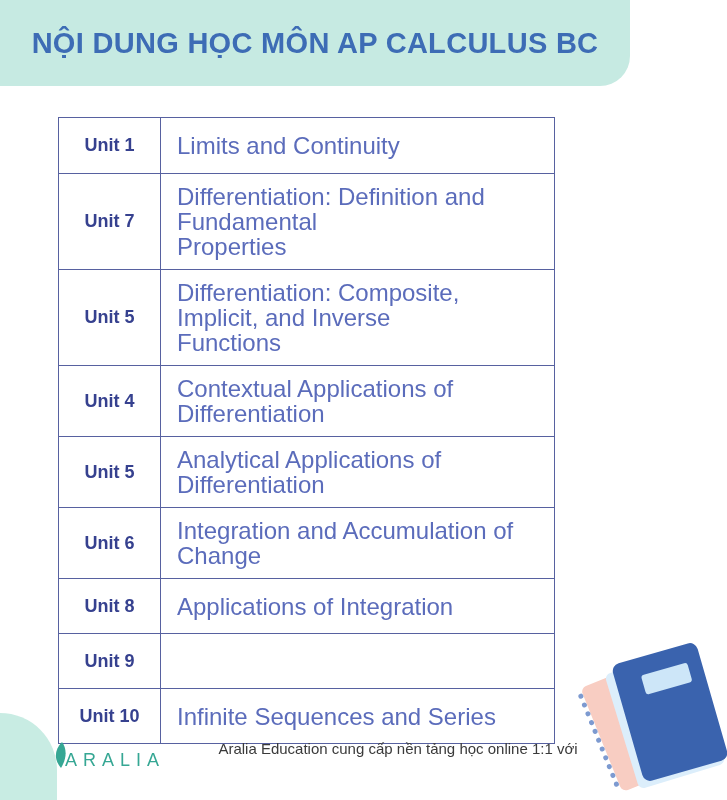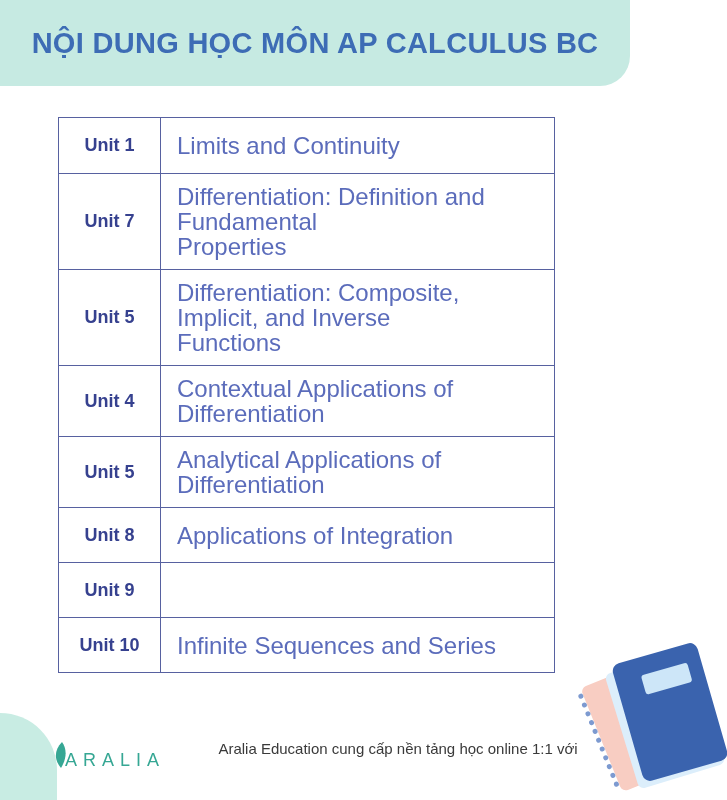--- a/index.html
+++ b/index.html
@@ -100,20 +100,24 @@
       </div>
       <div class="trow">
         <div class="cell-unit">Unit 4</div>
         <div class="cell-topic">Contextual Applications of Differentiation</div>
       </div>
       <div class="trow">
         <div class="cell-unit">Unit 5</div>
         <div class="cell-topic">Analytical Applications of Differentiation</div>
       </div>
       <div class="trow">
+        <div class="cell-unit">Unit 6</div>
+        <div class="cell-topic">Integration and Accumulation of Change</div>
+      </div>
+      <div class="trow">
         <div class="cell-unit">Unit 8</div>
         <div class="cell-topic">Applications of Integration</div>
       </div>
       <div class="trow">
         <div class="cell-unit">Unit 9</div>
       </div>
       <div class="trow">
         <div class="cell-unit">Unit 10</div>
         <div class="cell-topic">Infinite Sequences and Series</div>
       </div>

